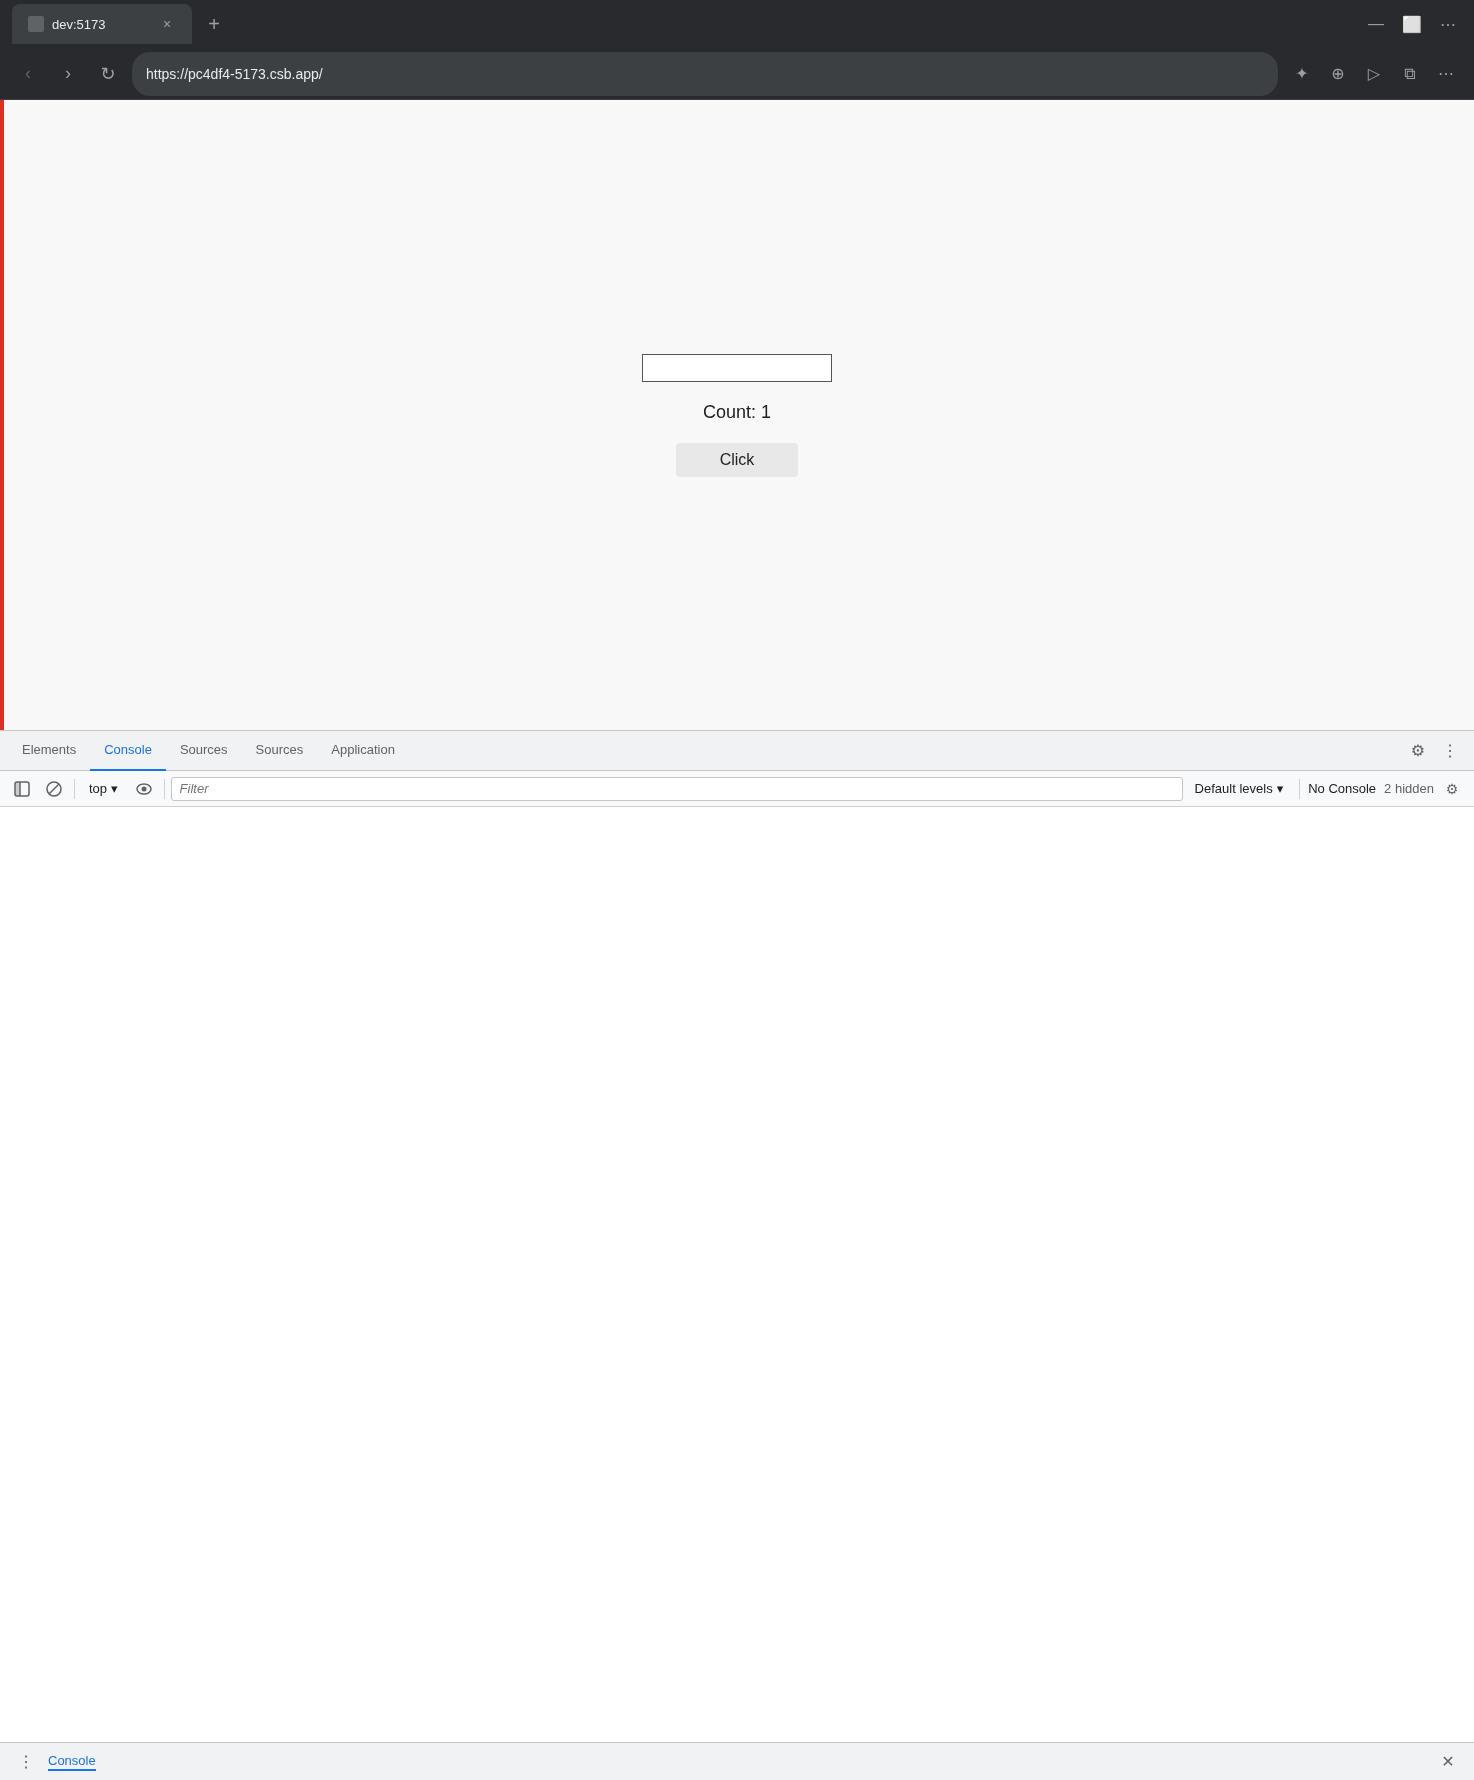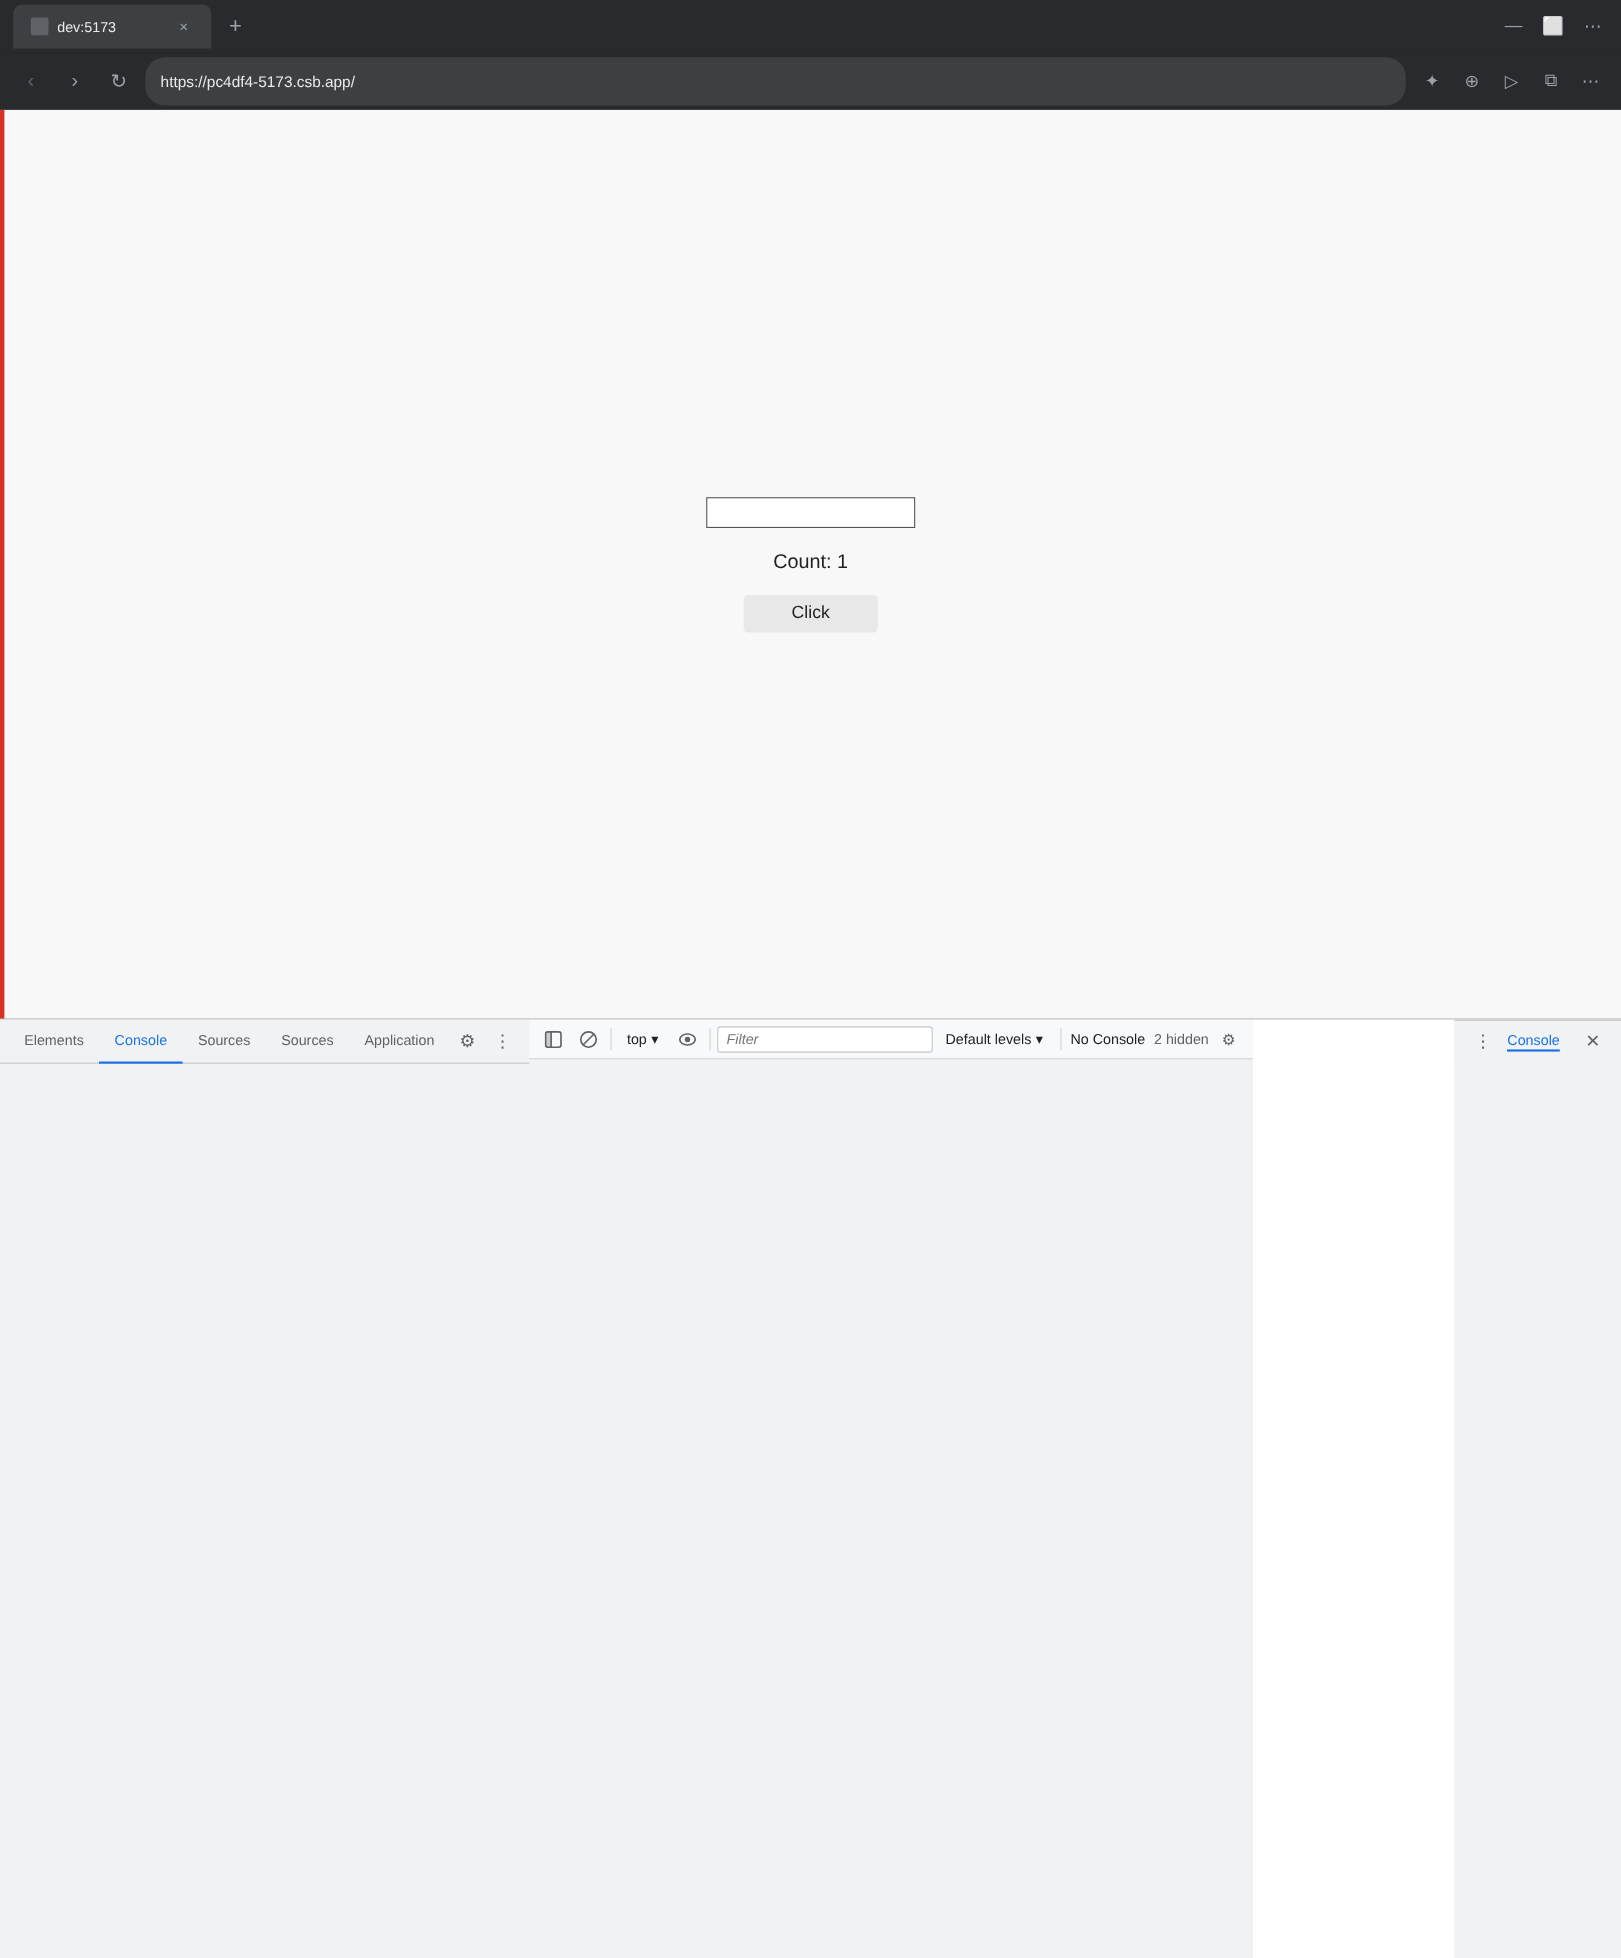--- a/index.html
+++ b/index.html
@@ -145,23 +145,23 @@
       font-size: 16px;
       color: #222;
       cursor: pointer;
     }
 
     
     .devtools {
       background: #f1f2f3;
       border-top: 1px solid #c6c6c6;
       display: flex;
-      flex-direction: row;
-      flex-shrink: 0;
-      height: 854px;
+      flex-direction: column;
+      flex-shrink: 0;
+      height: 1050px;
     }
     .devtools-tabs {
       background: #f1f2f3;
       display: flex;
       align-items: center;
       height: 40px;
       padding: 0 8px;
       border-bottom: 1px solid #c6c6c6;
       gap: 0;
     }

